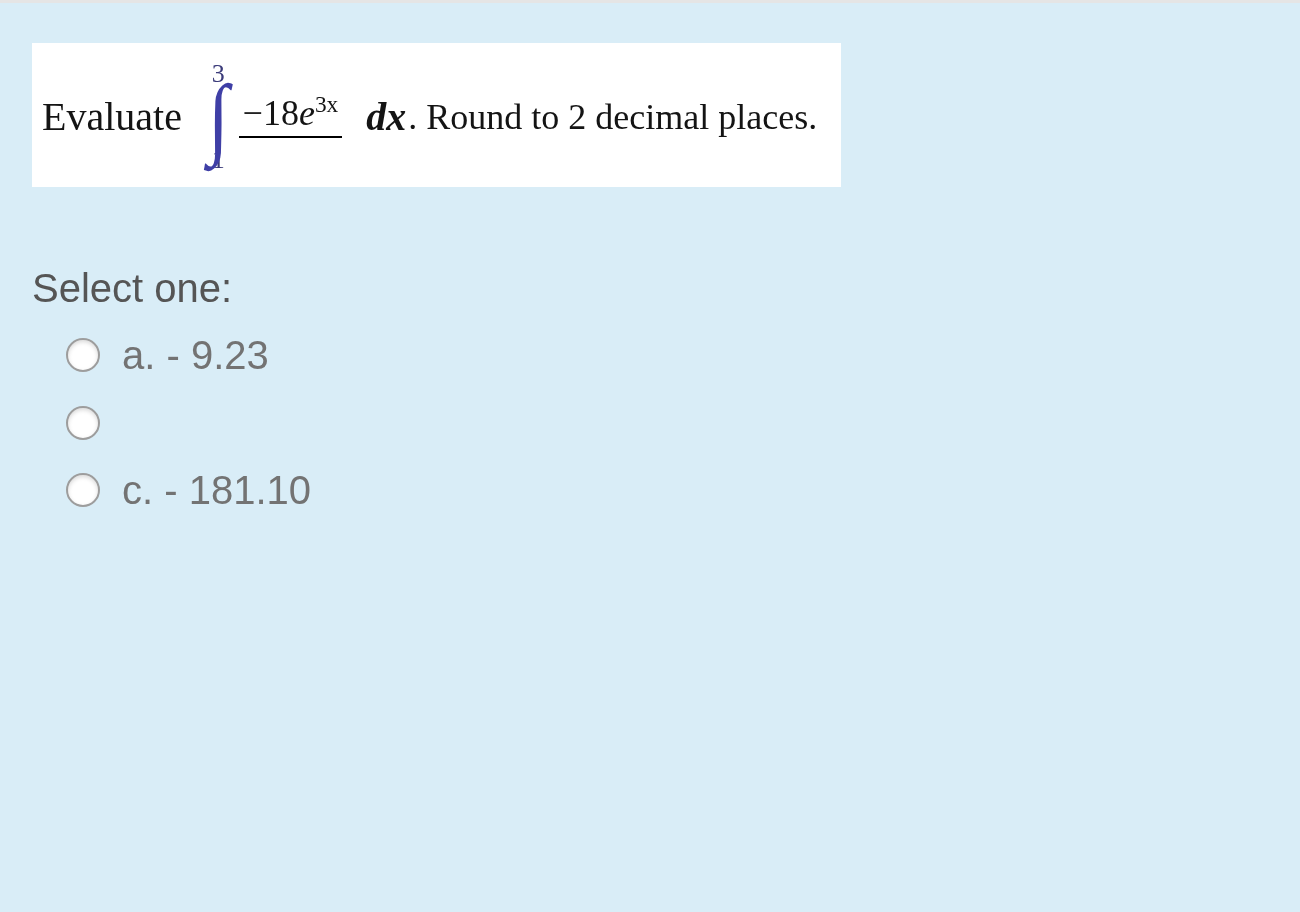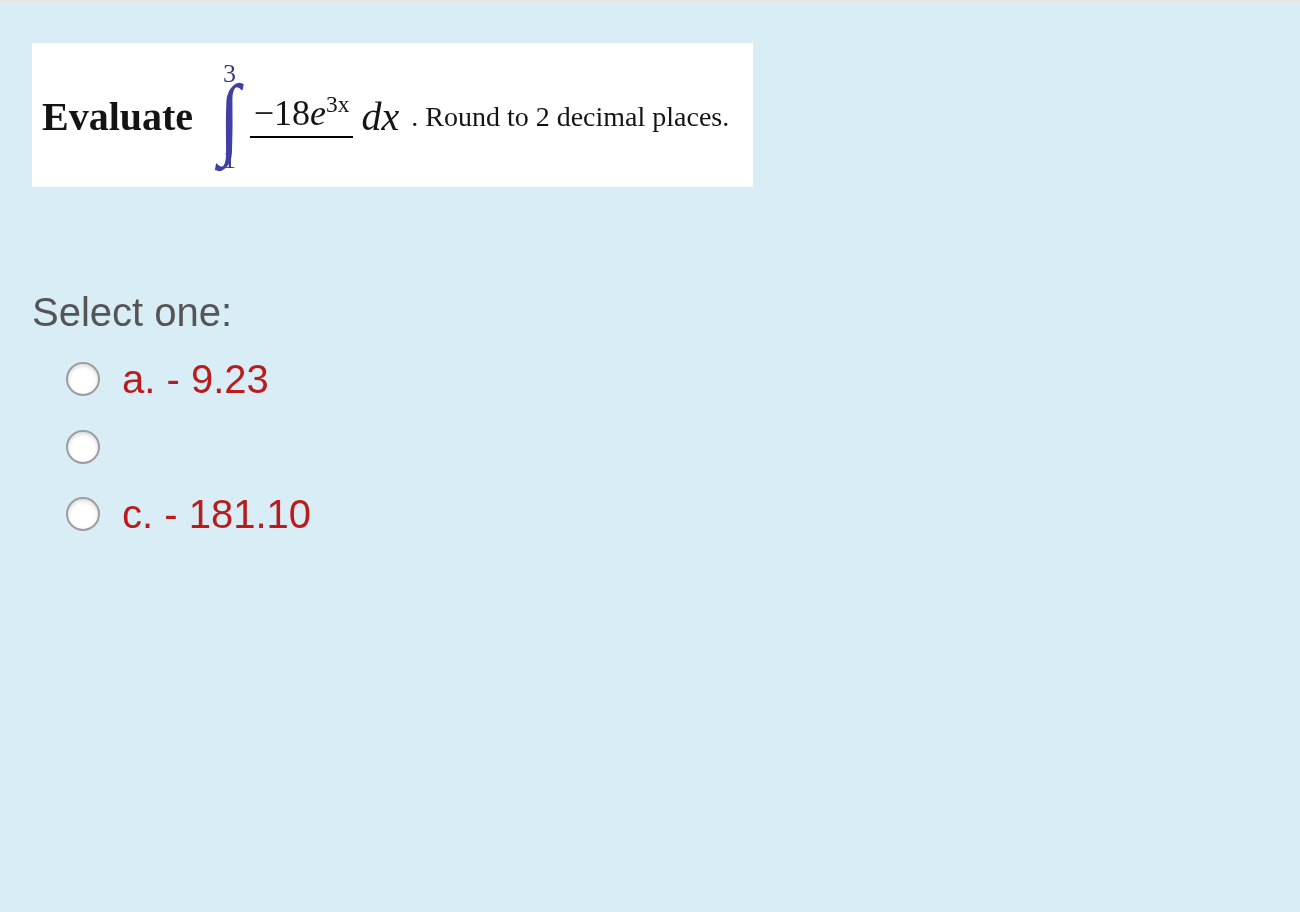--- a/index.html
+++ b/index.html
@@ -28,21 +28,20 @@
     font-family: "Times New Roman", Times, serif;
     font-size: 40px;
     color: #141414;
   }
   .question-row {
     display: flex;
     align-items: center;
   }
   .eval-word {
     font-size: 40px;
-    font-weight: bold;
   }
   .integral-block {
     display: flex;
     align-items: center;
     margin-left: 24px;
   }
   .int-sign-wrap {
     display: flex;
     flex-direction: column;
     align-items: center;
@@ -81,29 +80,30 @@
   }
   .supx {
     font-size: 0.65em;
     vertical-align: super;
     line-height: 0;
   }
   .ital { font-style: italic; }
   .dx {
     font-style: italic;
     font-size: 40px;
-    margin-left: 2px;
+    margin-left: 18px;
+    font-weight: bold;
   }
   .rest-text {
-    font-size: 28px;
-    margin-left: 12px;
+    font-size: 36px;
+    margin-left: 2px;
   }
 
   .select-one {
-    margin-top: 103px;
+    margin-top: 79px;
     font-size: 40px;
     color: #555555;
     font-family: Verdana, Geneva, sans-serif;
   }
   .options {
     margin-top: 22px;
   }
   .option-row {
     display: flex;
     align-items: center;
@@ -115,21 +115,21 @@
     border-radius: 50%;
     background: #ffffff;
     border: 2px solid #9d9d9d;
     box-shadow: inset 0 2px 4px rgba(0,0,0,0.15);
     box-sizing: border-box;
     flex: 0 0 auto;
   }
   .option-label {
     margin-left: 22px;
     font-size: 40px;
-    color: #b91c1c;
+    color: #737373;
   }
 </style>
 </head>
 <body>
 
 <div class="page">
   <div class="content">
 
     <div class="question-image">
       <div class="question-row">

